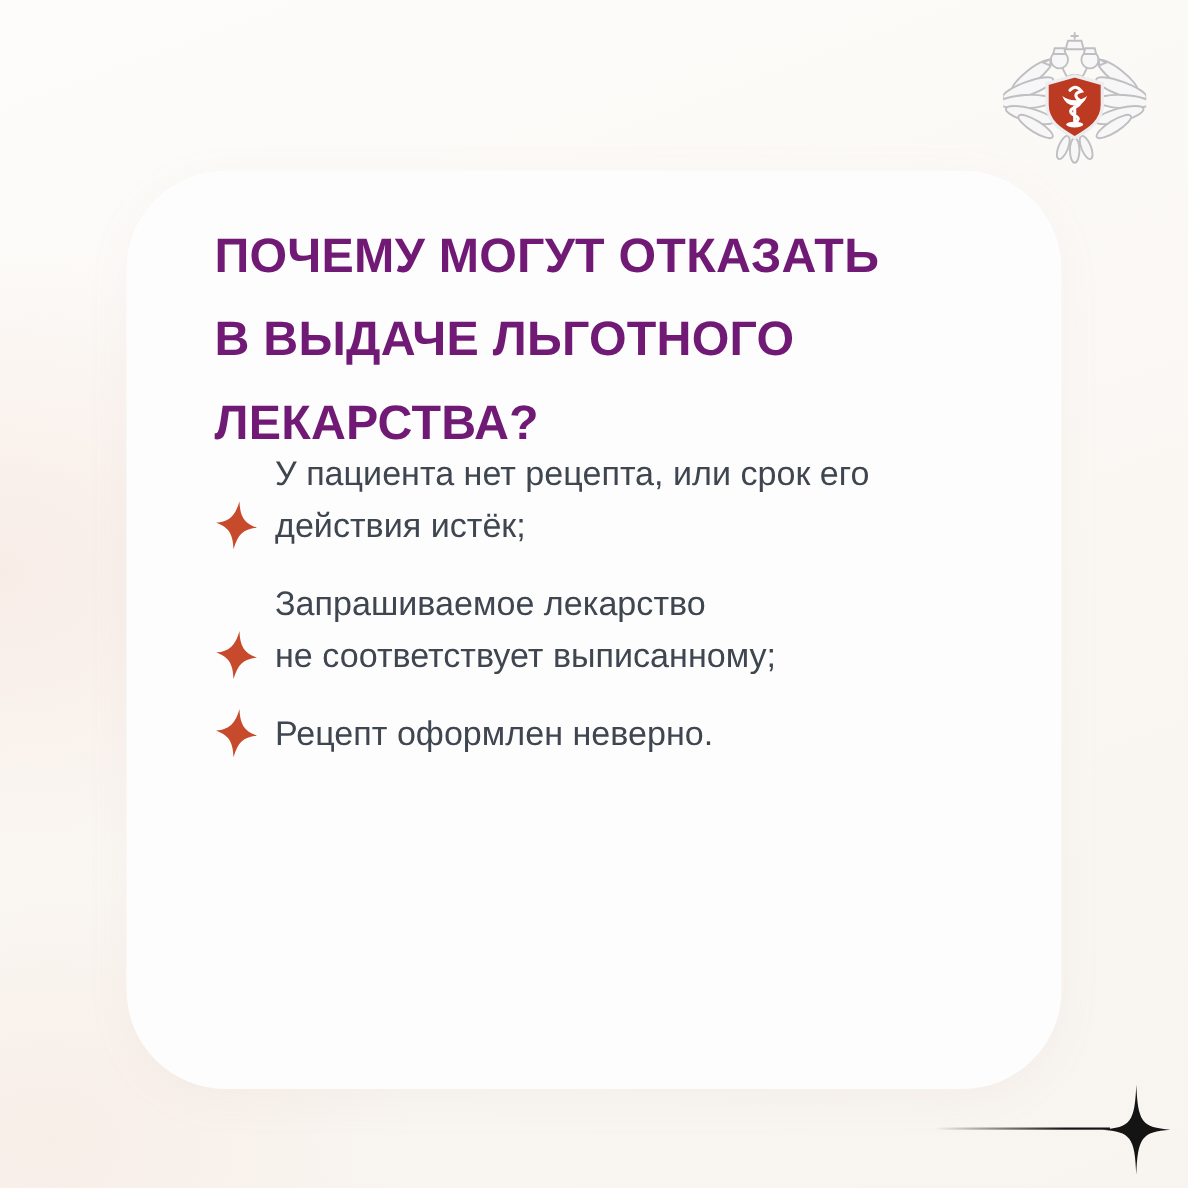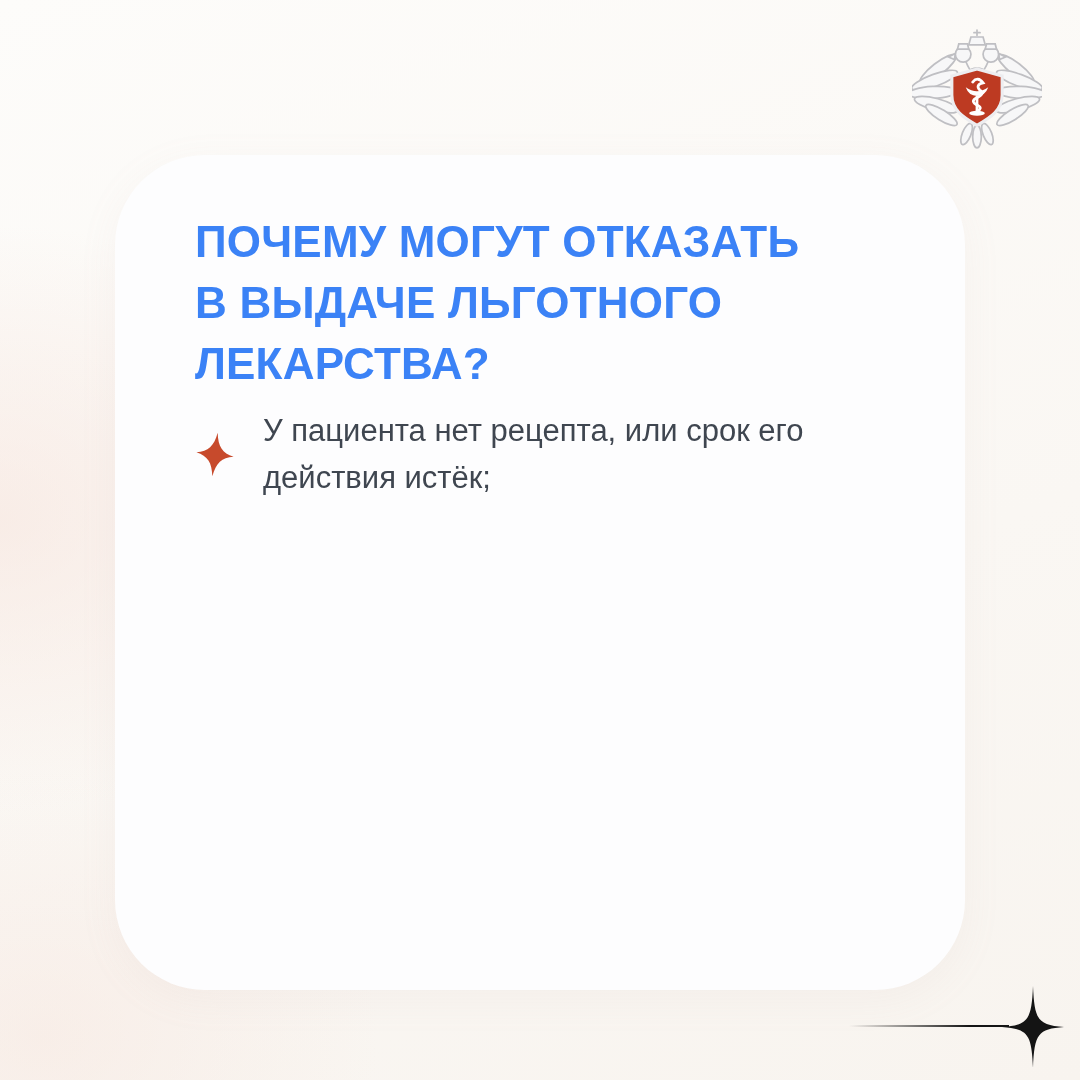--- a/index.html
+++ b/index.html
@@ -33,41 +33,41 @@
     top: 155px;
     width: 850px;
     height: 835px;
     background: #fdfdfe;
     border-radius: 90px;
     box-shadow: 0 10px 40px rgba(180,160,150,0.07);
   }
 
   .card-title {
     position: absolute;
-    top: 56px;
+    top: 40px;
     left: 80px;
     width: 700px;
     font-size: 44px;
-    line-height: 61px;
+    line-height: 76px;
     font-weight: 800;
     letter-spacing: 0.2px;
-    color: #3b82f6;
+    color: #701a75;
     white-space: pre-line;
   }
 
   .bullet-list {
     position: absolute;
     top: 252px;
     left: 80px;
     width: 715px;
   }
   .bullet-item {
     display: flex;
-    align-items: center;
-    gap: 28px;
+    align-items: flex-end;
+    gap: 15px;
     margin-bottom: 24px;
   }
   .star-icon {
     flex: none;
     width: 40px;
     height: 47px;
     margin-top: 0px;
     transform: rotate(7deg);
   }
   .star-icon path { fill: #c74a2c; }
@@ -177,21 +177,34 @@
     <div class="bullet-list">
 
       <div class="bullet-item">
         <svg class="star-icon" viewBox="0 0 64 64" preserveAspectRatio="none">
           <path d="M32 2 C35.5 21 43 28.5 62 32 C43 35.5 35.5 43 32 62 C28.5 43 21 35.5 2 32 C21 28.5 28.5 21 32 2 Z"></path>
         </svg>
         <div class="bullet-text">У пациента нет рецепта, или срок его
 действия истёк;</div>
       </div>
 
-
+      <div class="bullet-item">
+        <svg class="star-icon" viewBox="0 0 64 64" preserveAspectRatio="none">
+          <path d="M32 2 C35.5 21 43 28.5 62 32 C43 35.5 35.5 43 32 62 C28.5 43 21 35.5 2 32 C21 28.5 28.5 21 32 2 Z"></path>
+        </svg>
+        <div class="bullet-text">Запрашиваемое лекарство
+не соответствует выписанному;</div>
+      </div>
+
+      <div class="bullet-item">
+        <svg class="star-icon" viewBox="0 0 64 64" preserveAspectRatio="none">
+          <path d="M32 2 C35.5 21 43 28.5 62 32 C43 35.5 35.5 43 32 62 C28.5 43 21 35.5 2 32 C21 28.5 28.5 21 32 2 Z"></path>
+        </svg>
+        <div class="bullet-text">Рецепт оформлен неверно.</div>
+      </div>
 
     </div>
 
 
   </div>
 
   <div class="shooting-star">
     <div class="trail"></div>
     <svg class="spark" viewBox="0 0 64 64" preserveAspectRatio="none">
       <path d="M32 0 C33.5 26.5 37 30.5 64 32 C37 33.5 33.5 37.5 32 64 C30.5 37.5 27 33.5 0 32 C27 30.5 30.5 26.5 32 0 Z"></path>

